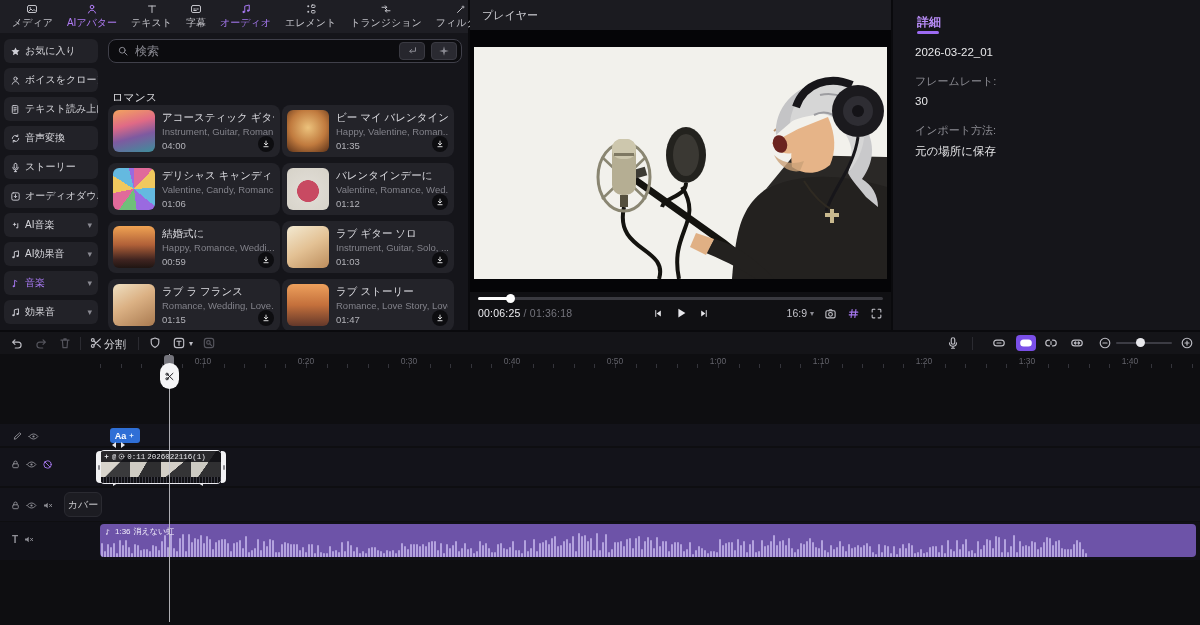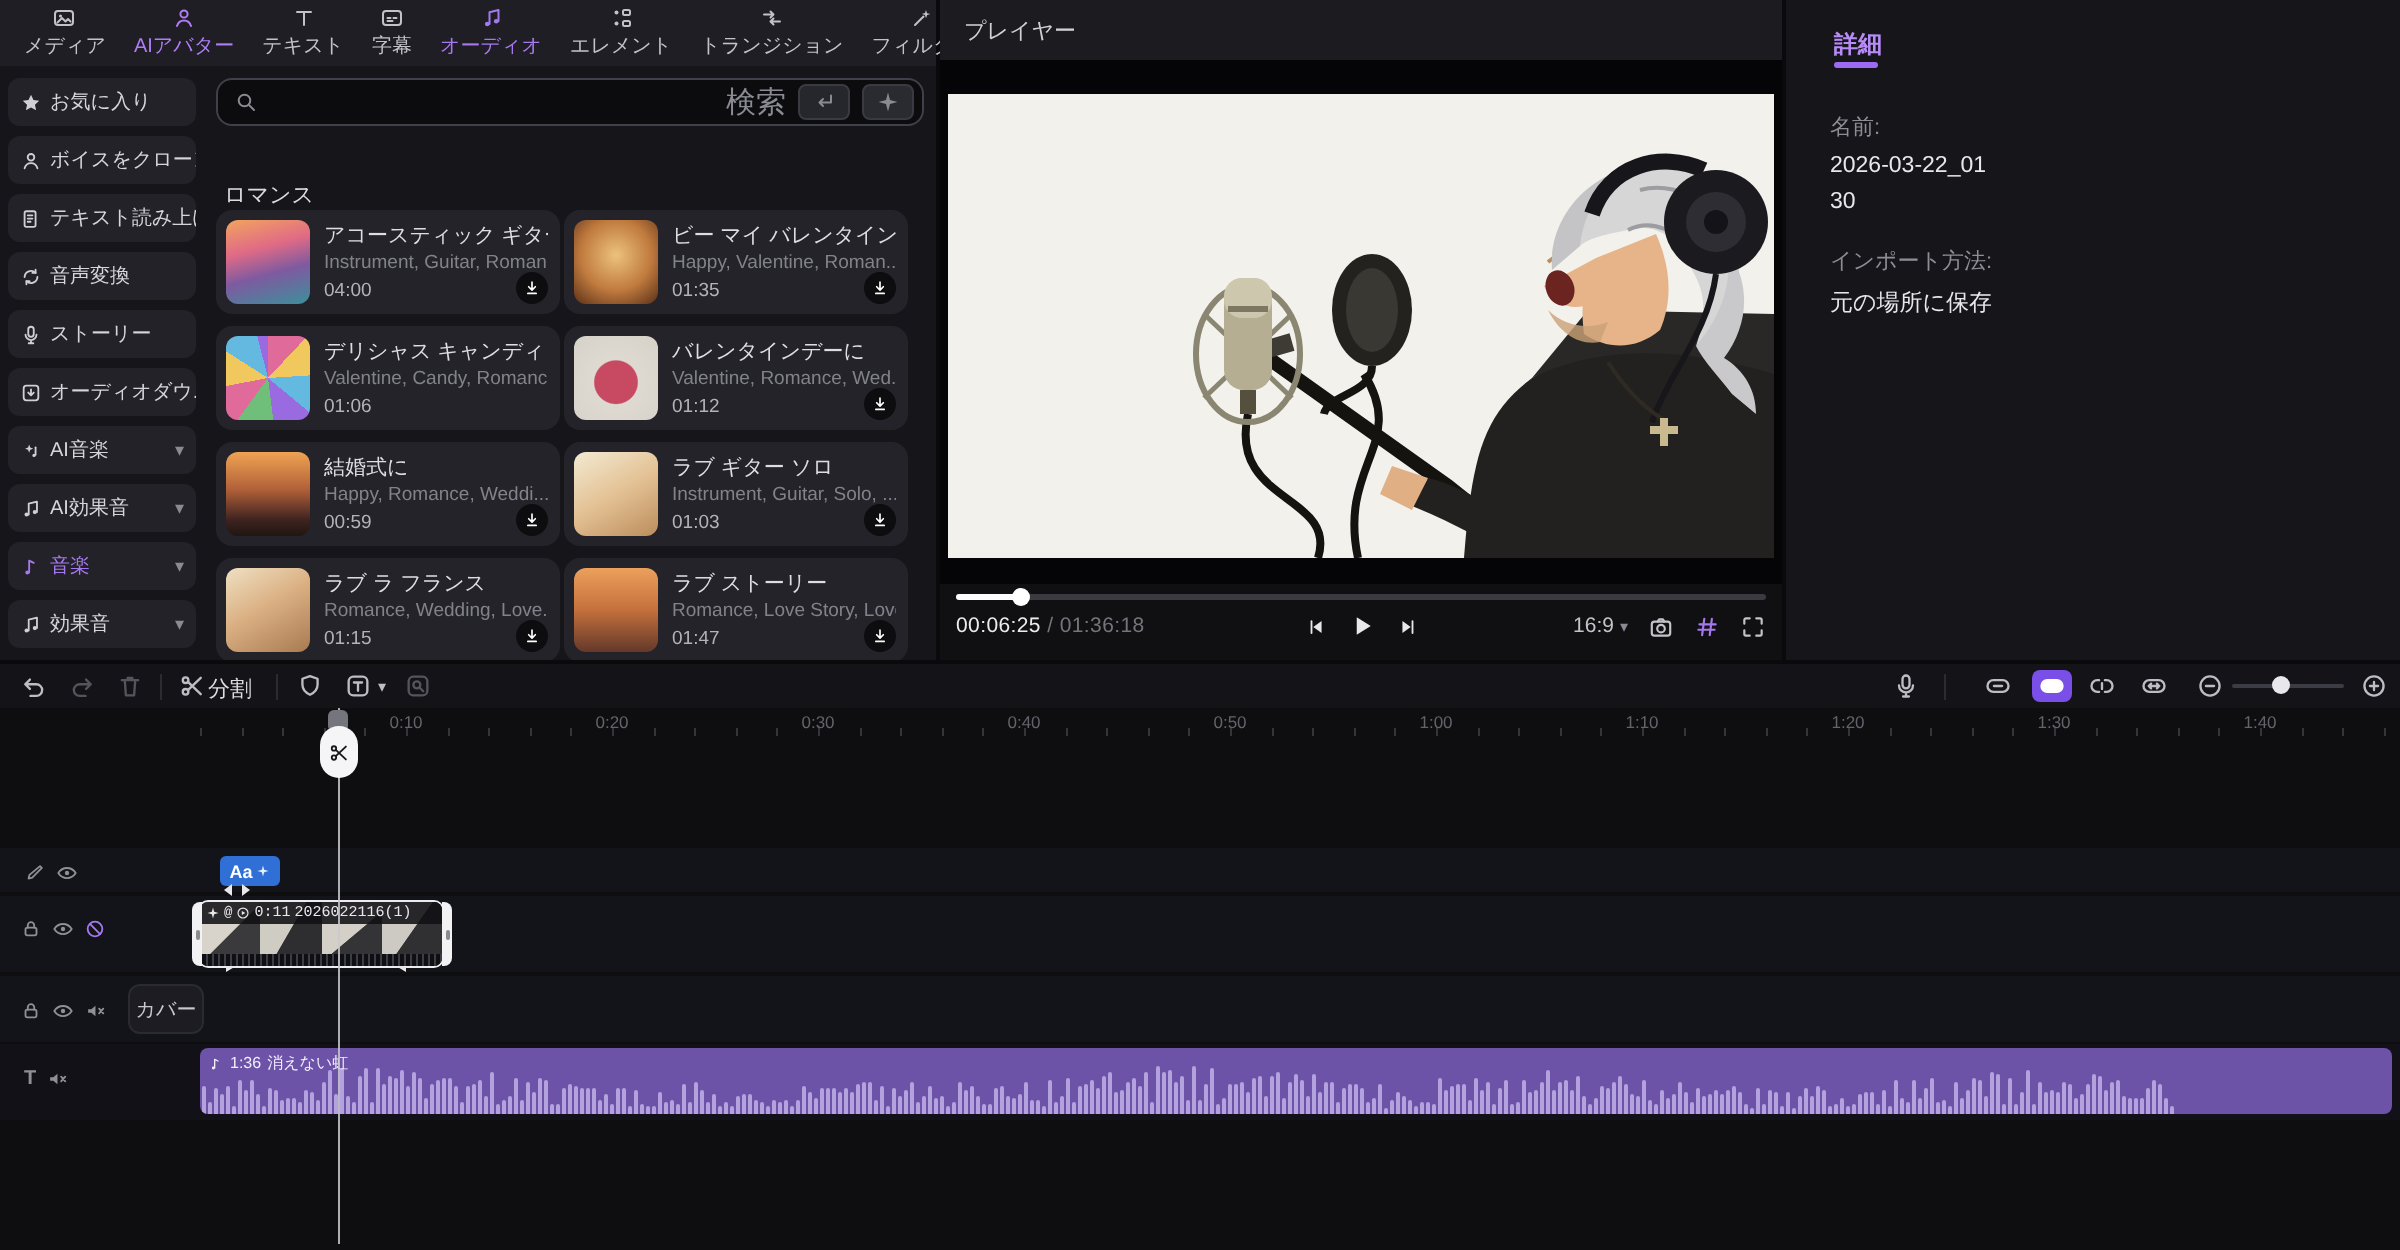--- a/index.html
+++ b/index.html
@@ -24,22 +24,22 @@
   .sb-item { height:24px; background:#222228; border-radius:6px; display:flex; align-items:center;
     gap:4px; padding:0 6px; font-size:10px; color:#d5d5da; white-space:nowrap; overflow:hidden; cursor:pointer; }
   .sb-item .i { font-size:11px; flex:none; color:#cfcfd6; }
   .sb-item .chev { margin-left:auto; font-size:9px; color:#8a8a92; flex:none; }
   .sb-item.active, .sb-item.active .i { color:#a678f0; }
 
   #library { left:102px; top:33px; width:366px; height:297px; overflow:hidden; background:#15151a; }
   #searchbar { left:6px; top:6px; width:354px; height:24px; background:#0c0c0f;
     border:1px solid #40404a; border-radius:8px; display:flex; align-items:center; padding:0 4px 0 8px; gap:6px; }
   #searchbar .i { font-size:12px; color:#8a8a92; }
-  #search-input { flex:1; background:transparent; border:none; outline:none; color:#e4e4e8; font-size:15px;
-    font-family:inherit;text-align:right; }
+  #search-input { flex:1; background:transparent; border:none; outline:none; color:#e4e4e8; font-size:12px;
+    font-family:inherit; }
   #search-input::placeholder { color:#8a8a92; }
   .sbtn { width:26px; height:18px; border-radius:4px; background:#26262d; border:1px solid #3a3a42;
     display:flex; align-items:center; justify-content:center; font-size:11px; color:#b9b9c0; cursor:pointer; flex:none; }
   .sbtn.magic { background:#2a2a31; color:#efeff4; }
   #category { left:10px; top:57px; font-size:11px; color:#dcdce0; }
   .mcol { top:72px; width:172px; display:flex; flex-direction:column; gap:6px; }
   #mcol-left { left:6px; } #mcol-right { left:180px; }
   .mcard { position:relative; height:52px; background:#232329; border-radius:8px; padding:5px; cursor:pointer; }
   .mthumb { position:absolute; left:5px; top:5px; width:42px; height:42px; border-radius:6px; background:#555; }
   .mtitle { position:absolute; left:54px; top:6px; right:6px; font-size:10.5px; color:#dddde2;
@@ -573,22 +573,22 @@
           </svg>
         </span>
     </span>
   </div>
 </div>
 
 <div class="abs" id="details-panel">
   <div id="details-tab"><span>詳細</span>
     <div id="details-underline"></div>
   </div>
-  <div class="dlabel">名前:</div>
   <div class="dvalue">2026-03-22_01</div>
+  <div class="dlabel">フレームレート:</div>
   <div class="dvalue">30</div>
   <div class="dlabel">インポート方法:</div>
   <div class="dvalue">元の場所に保存</div>
 </div>
 
 <div class="abs" id="timeline">
 
   <div class="abs" id="tl-toolbar">
     <span class="tbi i" style="left:10px">
         <svg viewBox="0 0 24 24" fill="none" stroke="currentColor" stroke-width="2" stroke-linecap="round" stroke-linejoin="round">

